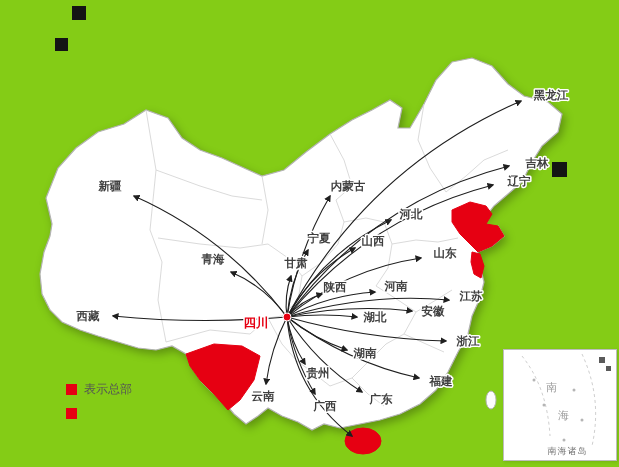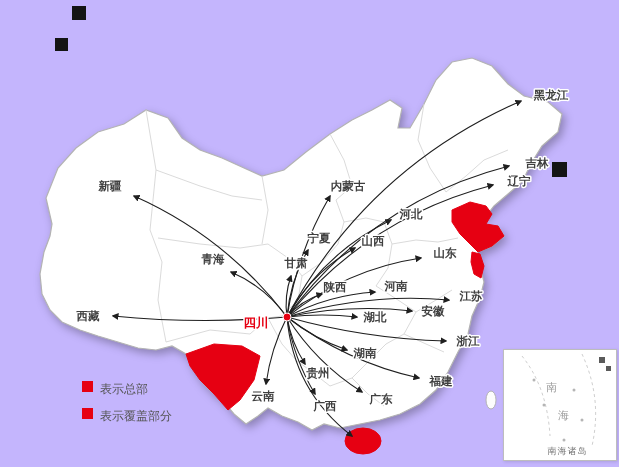--- a/index.html
+++ b/index.html
@@ -1,17 +1,17 @@
 <!DOCTYPE html>
 <html style="--accent: #e60012; --arrow: #1f1f1f; --map-border: #b3b3b3; --inner-border: #d6d6d6; --label: #3f3f3f;"><head>
 <meta charset="utf-8">
 <style>
   html,body{margin:0;padding:0;background:#fff;}
   .stage{
-    position:relative;width:619px;height:467px;background:#c4b5fd;overflow:hidden;
+    position:relative;width:619px;height:467px;background:#84cc16;overflow:hidden;
     font-family:"Liberation Sans",sans-serif;
   }
   svg{position:absolute;left:0;top:0;}
   .china-outline{
     fill:#ffffff;stroke:var(--map-border,#b3b3b3);stroke-width:1.2;
     filter:drop-shadow(3px 4px 4px rgba(0,0,0,0.28));
   }
   .inner-border{fill:none;stroke:var(--inner-border,#d6d6d6);stroke-width:0.9;}
   .red-region{fill:var(--accent,#e60012);stroke:var(--accent,#e60012);}
   .island{fill:#fdfdfd;stroke:var(--map-border,#b3b3b3);stroke-width:1;}
@@ -24,21 +24,21 @@
   .origin-label{
     font:700 12.5px "Liberation Sans",sans-serif;fill:var(--accent,#e60012);
     paint-order:stroke;stroke:#ffffff;stroke-width:3px;stroke-linejoin:round;
   }
   .origin-dot{fill:var(--accent,#e60012);stroke:#fff;stroke-width:1;}
   .decor-square{position:absolute;background:#141414;}
   #decor1{left:72px;top:6px;width:14px;height:14px;}
   #decor2{left:55px;top:38px;width:13px;height:13px;}
   #decor3{left:552px;top:162px;width:15px;height:15px;}
   .legend{position:absolute;left:66px;top:381px;}
-  .legend-row{display:flex;align-items:flex-start;margin-bottom:10px;margin-left:16px;}
+  .legend-row{display:flex;align-items:center;margin-bottom:10px;}
   .legend-swatch{width:11px;height:11px;background:var(--accent,#e60012);margin-right:7px;flex:none;}
   .legend-label{font-size:12px;color:#555;white-space:nowrap;}
   .inset{
     position:absolute;left:503px;top:349px;width:112px;height:110px;
     background:#fff;border:1px solid #bdbdbd;box-shadow:1px 1px 3px rgba(0,0,0,0.12);
   }
   .inset svg{position:absolute;left:0;top:0;}
   .sea-char{position:absolute;font-size:11px;color:#9a9a9a;}
   #sea1{left:42px;top:30px;}
   #sea2{left:54px;top:58px;}
@@ -164,21 +164,20 @@
   <div id="decor2" class="decor-square"></div>
   <div id="decor3" class="decor-square"></div>
 
   <div class="legend">
     <div class="legend-row">
       <span class="legend-swatch"></span>
       <span class="legend-label">表示总部</span>
     </div>
     <div class="legend-row">
       <span class="legend-swatch"></span>
-      <span class="legend-label">表示覆盖部分</span>
     </div>
   </div>
 
   <div class="inset">
     <svg width="110" height="108" viewBox="0 0 110 108">
       <path d="M18,6 C34,26 44,52 46,86" fill="none" stroke="#cfcfcf" stroke-width="1" stroke-dasharray="3,3"></path>
       <path d="M78,4 C90,30 96,60 88,96" fill="none" stroke="#cfcfcf" stroke-width="1" stroke-dasharray="3,3"></path>
       <circle cx="30" cy="30" r="1.5" fill="#b5b5b5"></circle>
       <circle cx="40" cy="55" r="1.5" fill="#b5b5b5"></circle>
       <circle cx="70" cy="40" r="1.5" fill="#b5b5b5"></circle>

